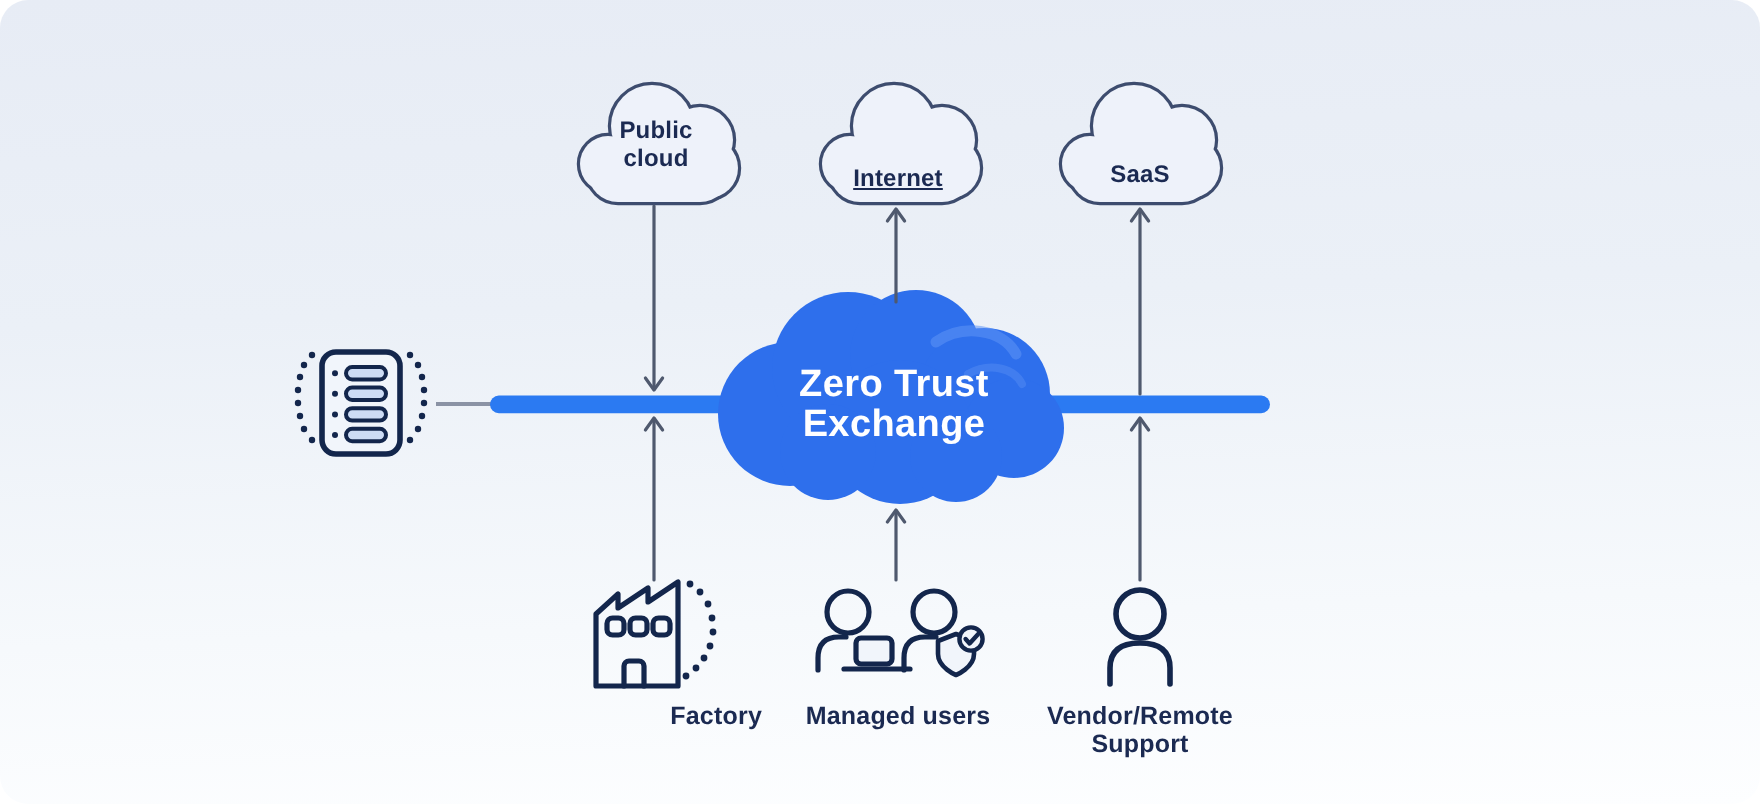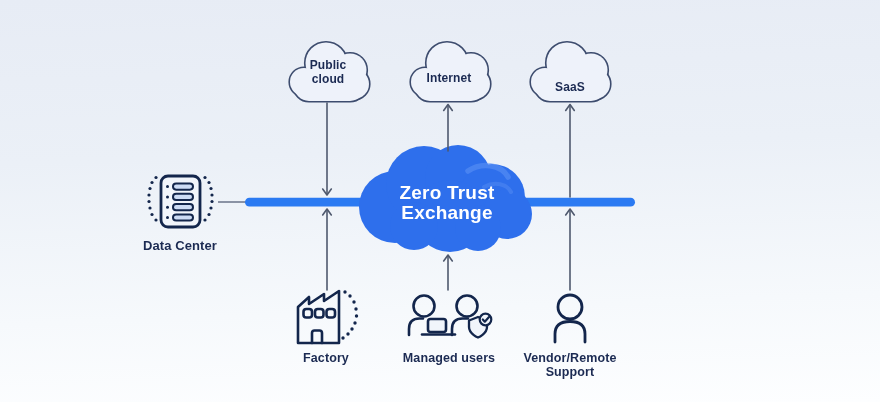--- a/index.html
+++ b/index.html
@@ -2,20 +2,21 @@
 <html><head>
 <meta charset="utf-8">
 <style>
   html,body{margin:0;padding:0;}
   #stage{
     position:relative;
     width:880px;height:402px;
     overflow:hidden;
     font-family:"Liberation Sans", sans-serif;
     background:linear-gradient(178deg,#e7ecf5 0%,#ebf0f7 38%,#f6f9fc 75%,#fdfeff 100%);
+    border-radius:14px;
   }
   #stage svg{position:absolute;left:0;top:0;}
   .node-label{
     position:absolute;
     text-align:center;
     color:#1b2a52;
     font-weight:600;
     font-size:12.5px;
     line-height:14px;
     letter-spacing:.1px;
@@ -204,26 +205,25 @@
     </g>
 
     <g stroke="#13264c" stroke-width="2.8" fill="none" stroke-linecap="round" stroke-linejoin="round">
       <circle cx="570" cy="307" r="12"></circle>
       <path d="M555,342 V334 Q555,321.5 570,321.5 Q585,321.5 585,334 V342"></path>
     </g>
   </svg>
 
   <div class="node-label cloud-label" style="left:298px;top:59px;width:60px;">Public cloud</div>
 
-  <div class="node-label cloud-label" style="left:414px;top:72px;width:70px;">Internet</div>
+  <div class="node-label cloud-label" style="left:414px;top:83px;width:70px;text-decoration:underline;">Internet</div>
 
   <div class="node-label cloud-label" style="left:535px;top:69px;width:70px;margin-top:12px;">SaaS</div>
 
   <div class="node-label exchange-label" style="left:395px;top:183px;width:104px;">Zero Trust Exchange</div>
 
-  <div class="node-label" style="left:125px;top:239px;width:110px;font-size:13px;">Data Center</div>
-
-  <div class="node-label" style="left:271px;top:351px;width:110px;">Factory</div>
+
+  <div class="node-label" style="left:271px;top:351px;width:110px;text-align:right;">Factory</div>
 
   <div class="node-label" style="left:394px;top:351px;width:110px;">Managed users</div>
 
   <div class="node-label" style="left:514px;top:351px;width:112px;">Vendor/Remote Support</div>
 </div>
 
 </body></html>

